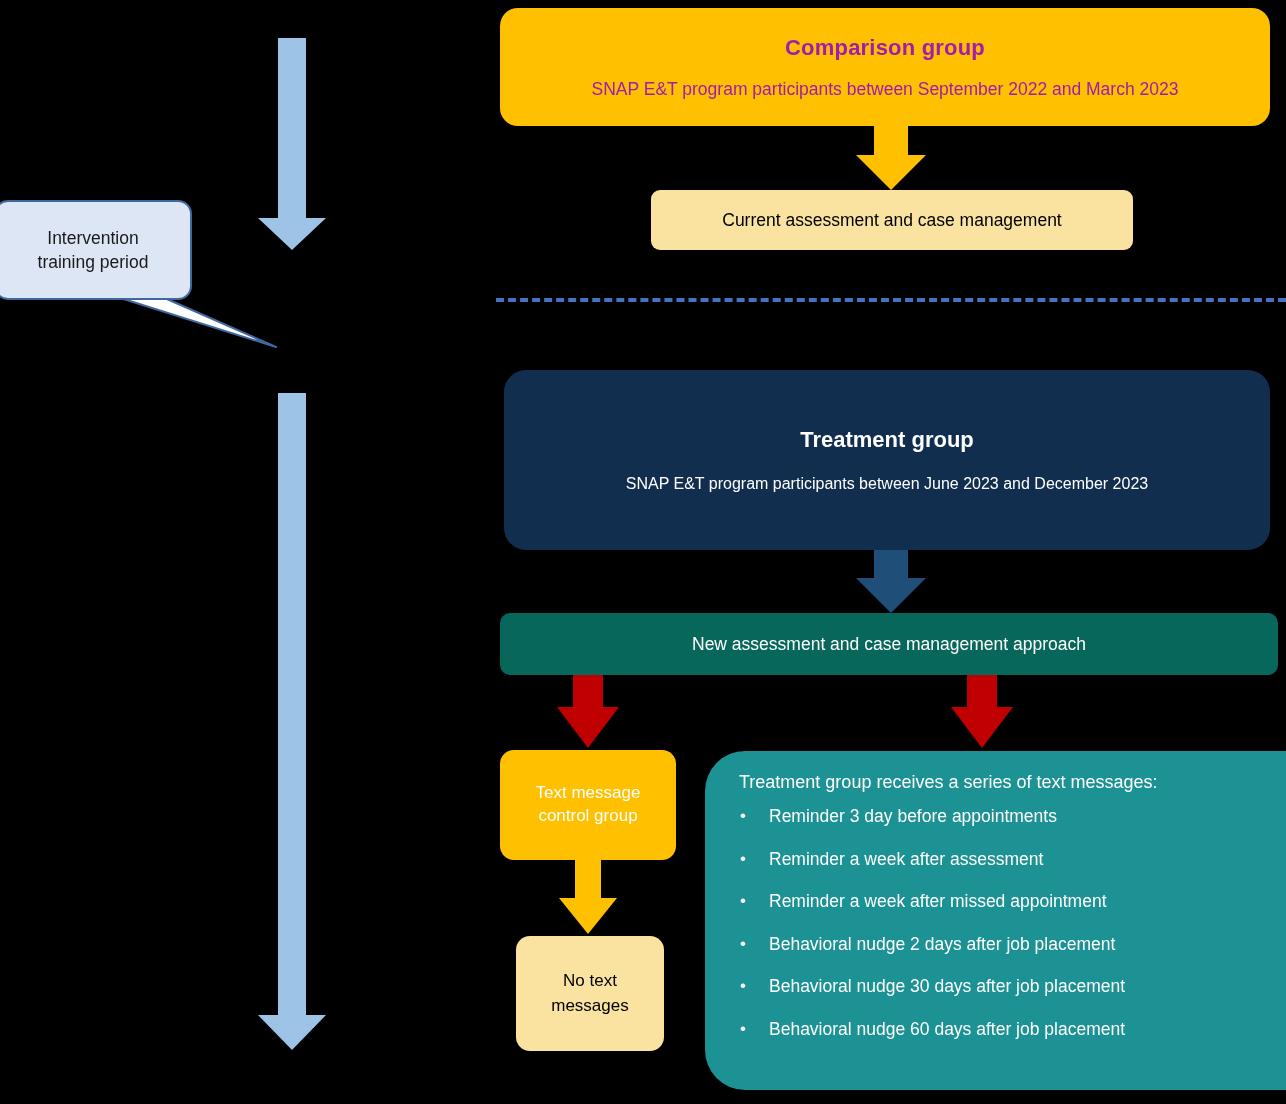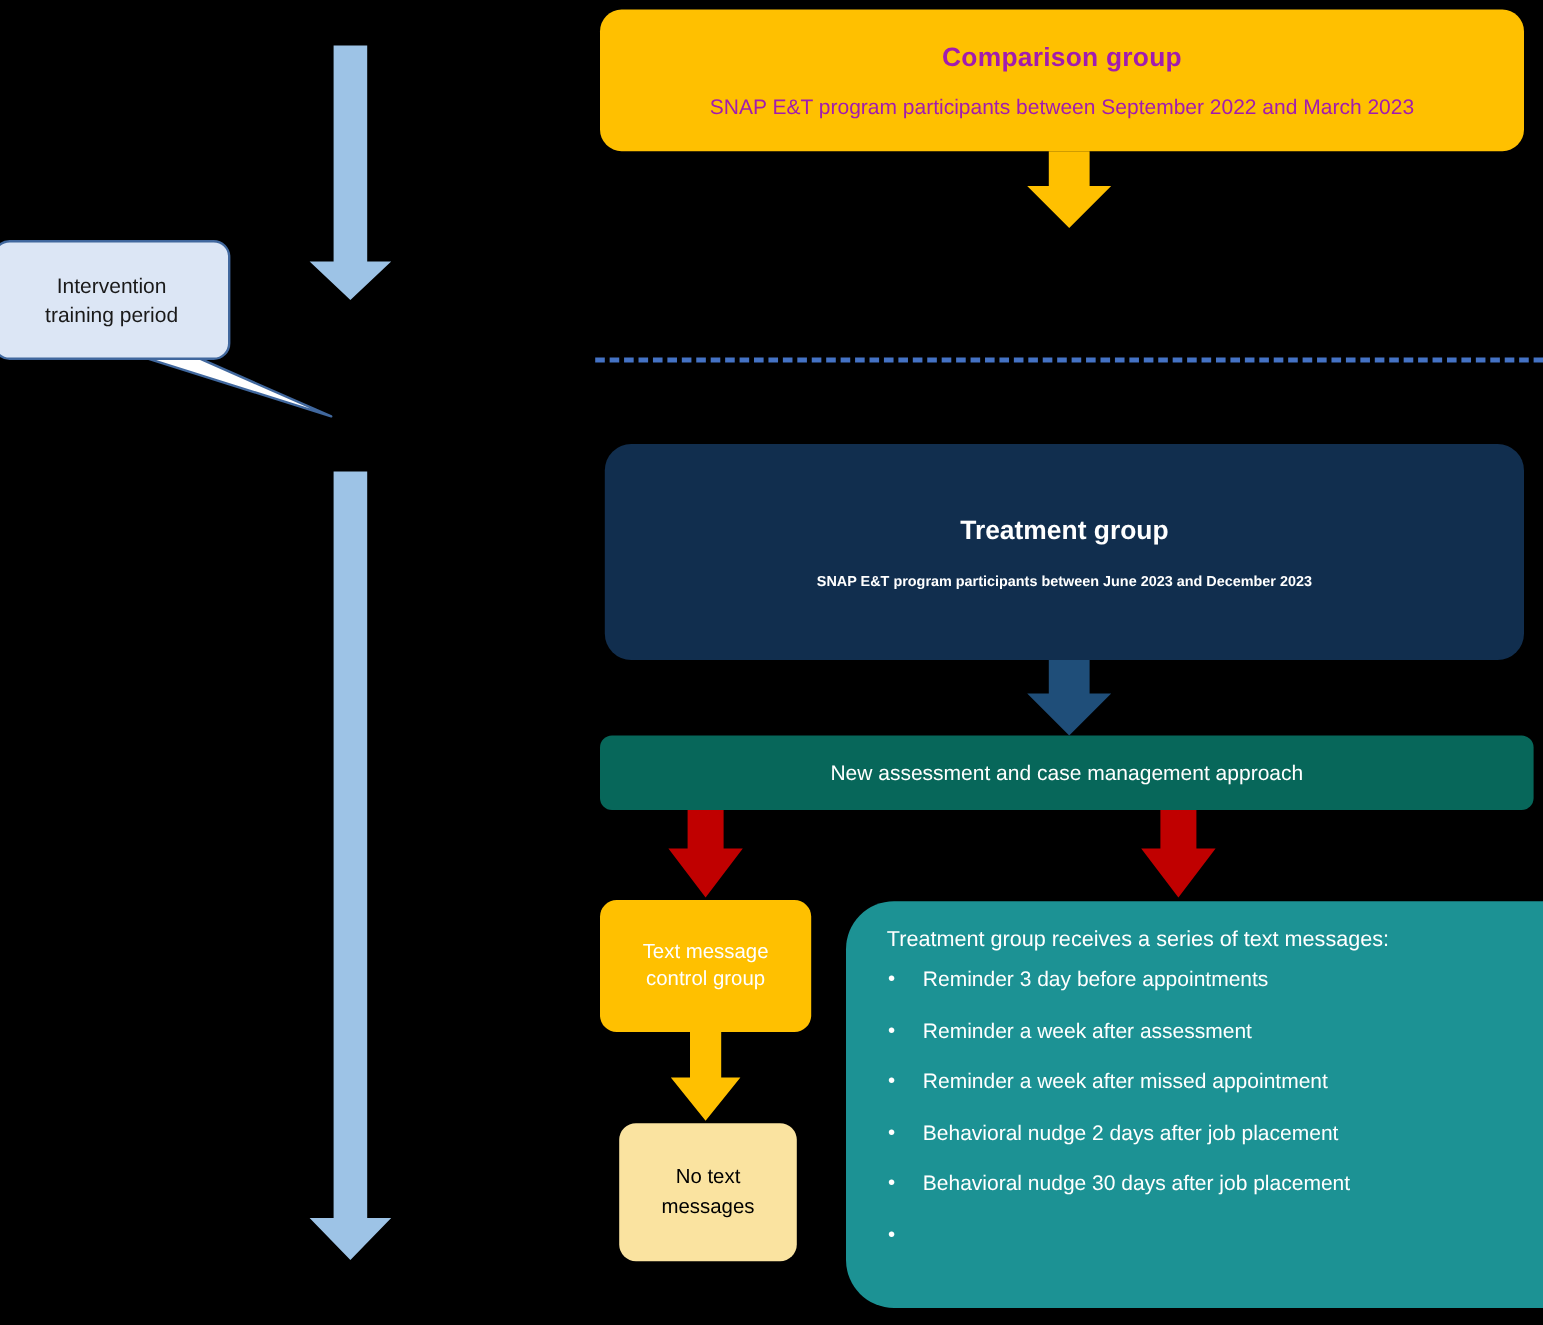--- a/index.html
+++ b/index.html
@@ -70,22 +70,21 @@
     background: #112E4E;
     border-radius: 22px;
     color: #FFFFFF;
   }
   #treatment-group-box .title {
     font-size: 22px;
     font-weight: bold;
     margin-bottom: 22px;
   }
   #treatment-group-box .sub {
-    font-size: 12px;
-    font-weight: bold;
+    font-size: 16px;
   }
 
   
   #new-approach-box {
     left: 500px; top: 613px; width: 778px; height: 62px;
     background: #07675A;
     border-radius: 10px;
     color: #FFFFFF;
     font-size: 17.5px;
   }
@@ -219,20 +218,21 @@
       <div>Intervention</div>
       <div>training period</div>
     </div>
   </div>
 
   <div class="box" id="comparison-group-box">
     <div class="title">Comparison group</div>
     <div class="sub">SNAP E&amp;T program participants between September 2022 and March 2023</div>
   </div>
 
+  <div class="box" id="current-assessment-box">Current assessment and case management</div>
 
   <div class="box" id="treatment-group-box">
     <div class="title">Treatment group</div>
     <div class="sub">SNAP E&amp;T program participants between June 2023 and December 2023</div>
   </div>
 
   <div class="box" id="text-control-box">
     <div>Text message</div>
     <div>control group</div>
   </div>
@@ -245,17 +245,17 @@
   </div>
 
   <div class="box" id="treatment-messages-box">
     <div class="lead">Treatment group receives a series of text messages:</div>
     <ul>
       <li><span class="bullet">•</span><span>Reminder 3 day before appointments</span></li>
       <li><span class="bullet">•</span><span>Reminder a week after assessment</span></li>
       <li><span class="bullet">•</span><span>Reminder a week after missed appointment</span></li>
       <li><span class="bullet">•</span><span>Behavioral nudge 2 days after job placement</span></li>
       <li><span class="bullet">•</span><span>Behavioral nudge 30 days after job placement</span></li>
-      <li><span class="bullet">•</span></li>
+      <li><span class="bullet">•</span><span>Behavioral nudge 60 days after job placement</span></li>
     </ul>
   </div>
 
 </div>
 
 </body></html>

